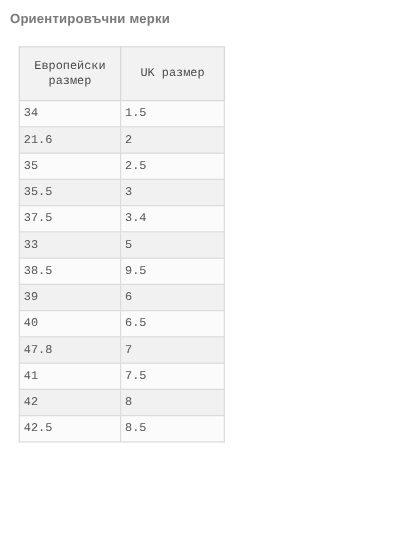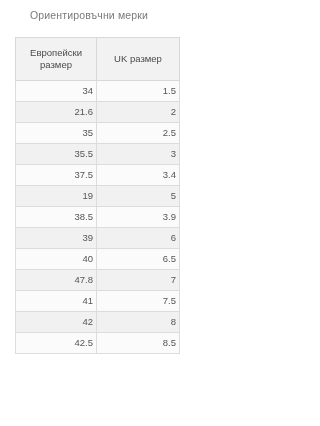--- a/index.html
+++ b/index.html
@@ -16,41 +16,43 @@
 
   .page {
     position: relative;
     width: 232px;
     height: 426px;
     box-sizing: border-box;
   }
 
   .page-title {
     position: absolute;
-    left: 30px;
+    left: 8px;
     top: 9px;
     font-size: 10.5px;
     line-height: 13px;
     color: #7a7a7a;
     letter-spacing: 0.15px;
     white-space: nowrap;
+    font-weight: bold;
   }
 
   .size-table-wrap {
     position: absolute;
     left: 15px;
     top: 37px;
     width: 164px;
   }
 
   table.size-table {
     width: 164px;
     border-collapse: collapse;
     table-layout: fixed;
     background: #ffffff;
+    font-family: Liberation Mono, monospace;
   }
 
   table.size-table col.col-eu { width: 81px; }
   table.size-table col.col-uk { width: 83px; }
 
   table.size-table th {
     background: #f2f2f2;
     border: 1px solid #d8d8d8;
     color: #4a4a4a;
     font-size: 9.5px;
@@ -61,21 +63,21 @@
     height: 43px;
     box-sizing: border-box;
     vertical-align: middle;
   }
 
   table.size-table td {
     border: 1px solid #dcdcdc;
     color: #555555;
     font-size: 9.5px;
     line-height: 12px;
-    text-align: right;
+    text-align: left;
     padding: 4px 3px;
     height: 21px;
     box-sizing: border-box;
     vertical-align: middle;
   }
 
   table.size-table tbody tr:nth-child(odd) td {
     background: #fbfbfb;
   }
   table.size-table tbody tr:nth-child(even) td {
@@ -116,26 +118,26 @@
           </tr>
           <tr>
             <td>35.5</td>
             <td>3</td>
           </tr>
           <tr>
             <td>37.5</td>
             <td>3.4</td>
           </tr>
           <tr>
-            <td>19</td>
+            <td>33</td>
             <td>5</td>
           </tr>
           <tr>
             <td>38.5</td>
-            <td>3.9</td>
+            <td>9.5</td>
           </tr>
           <tr>
             <td>39</td>
             <td>6</td>
           </tr>
           <tr>
             <td>40</td>
             <td>6.5</td>
           </tr>
           <tr>

